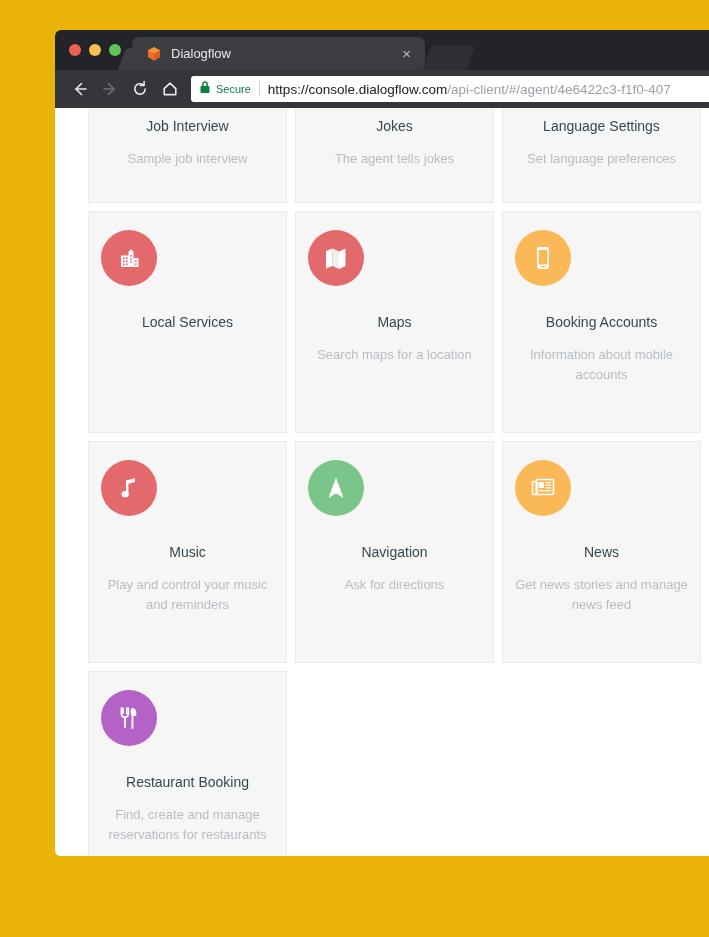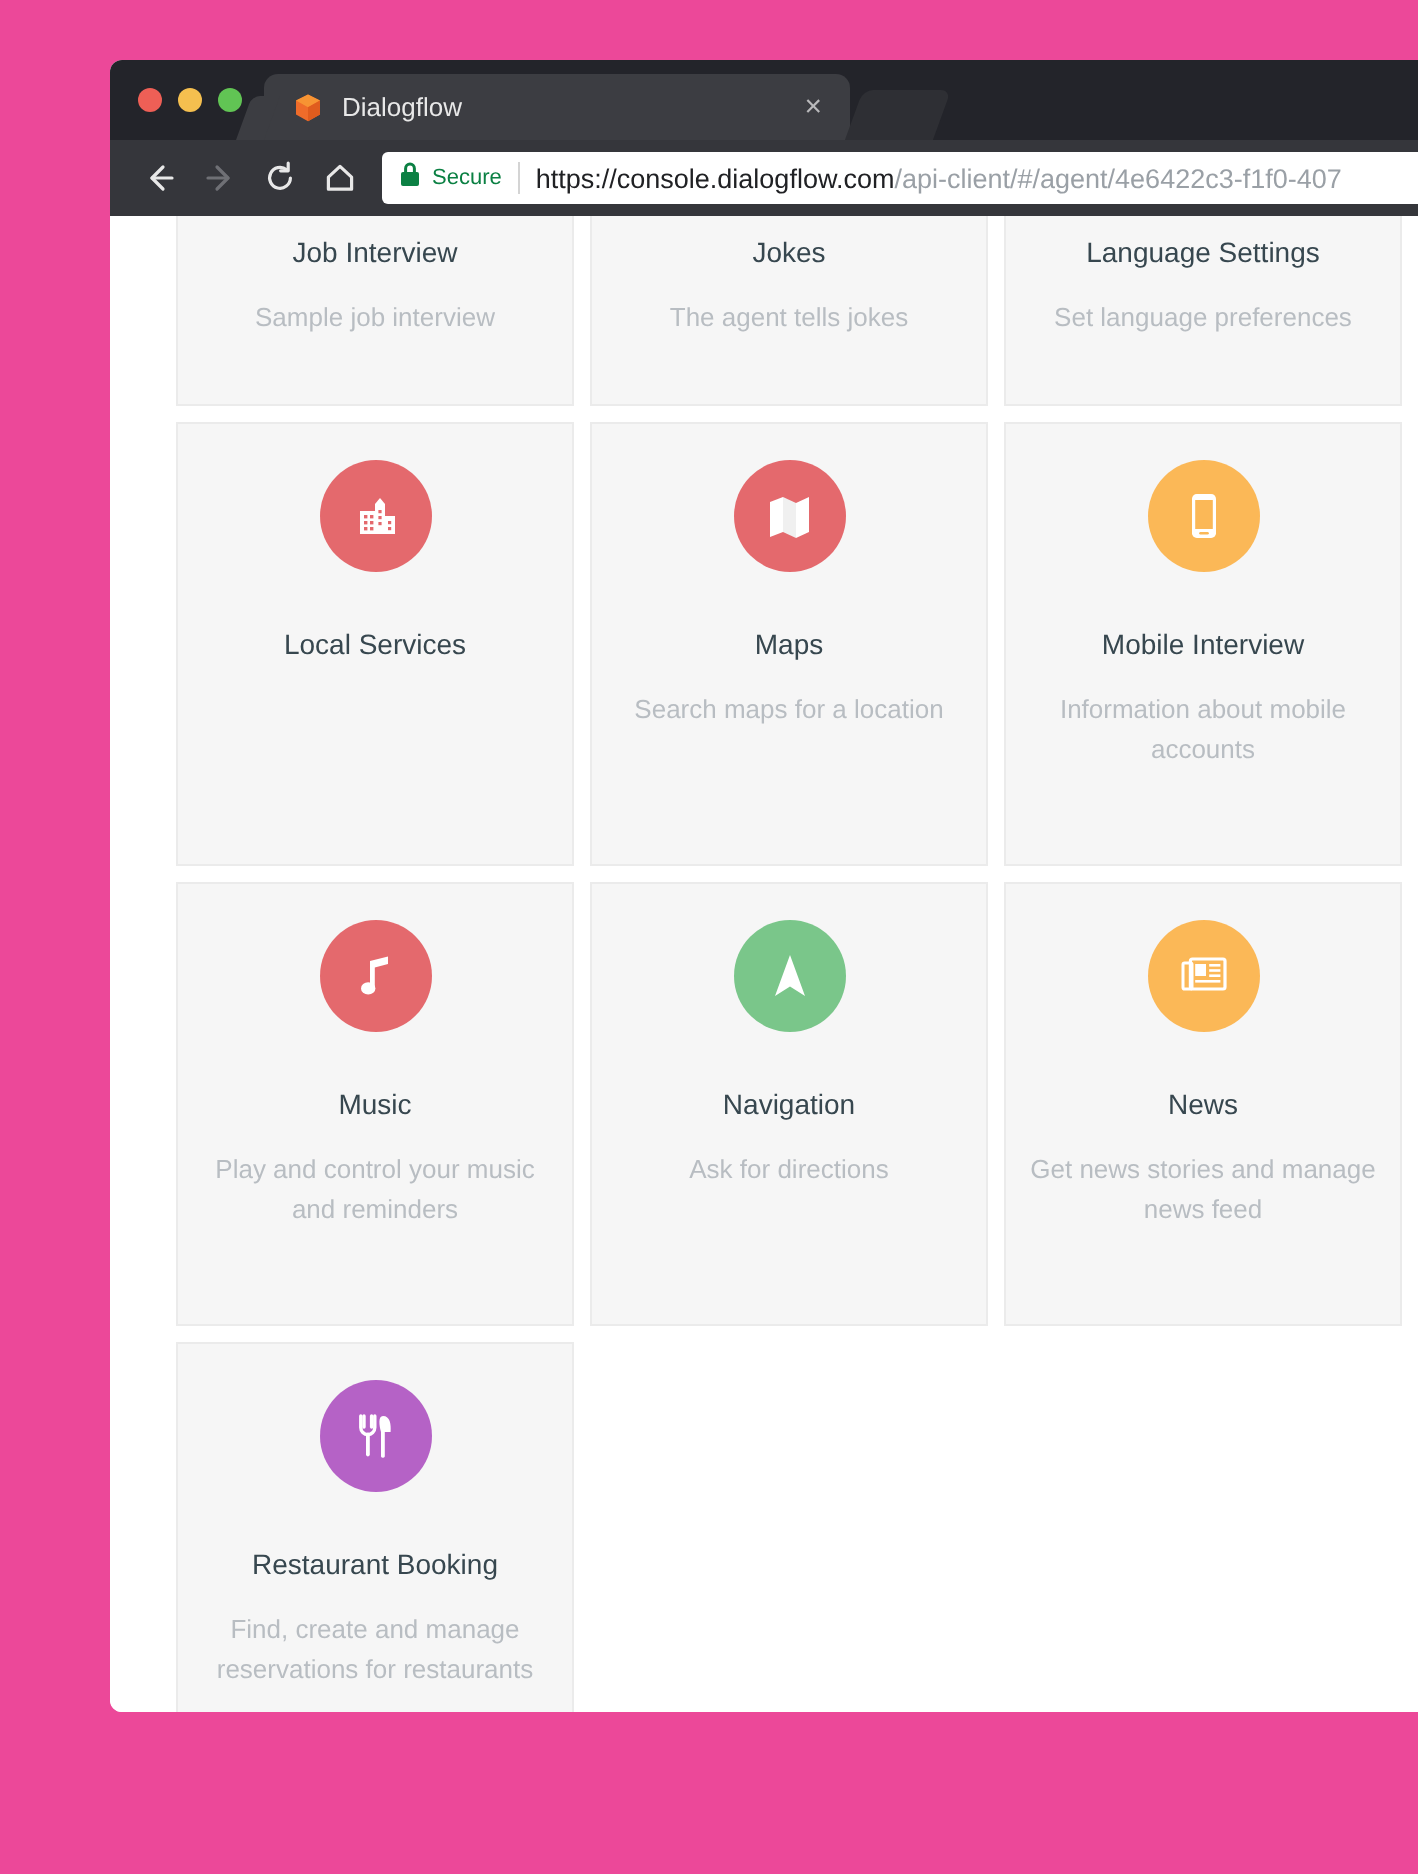--- a/index.html
+++ b/index.html
@@ -9,21 +9,21 @@
     width: 709px;
     height: 937px;
     overflow: hidden;
     font-family: "Liberation Sans", sans-serif;
   }
 
   #root {
     position: relative;
     width: 709px;
     height: 937px;
-    background: #ec4899;
+    background: #eab308;
   }
 
   
   .browser-window {
     position: absolute;
     left: 55px;
     top: 30px;
     width: 700px;
     height: 826px;
     border-radius: 6px 0 0 6px;
@@ -170,21 +170,20 @@
     width: 613px;
   }
   .card {
     background: #f6f6f6;
     border: 1px solid #ebebeb;
     box-sizing: border-box;
     padding: 18px 12px 14px;
     text-align: center;
     display: flex;
     flex-direction: column;
-    align-items: center;
   }
   .card.tall { height: 222px; }
   .card.partial-top {
     height: 95px;
     padding-top: 10px;
     border-top: none;
     justify-content: flex-start;
   }
   .card.partial-bottom { height: 200px; }
 
@@ -338,21 +337,21 @@
           </div>
 
           <div class="card tall">
             <div class="card-icon" style="background:#fbb857">
               <svg width="28" height="28" viewBox="0 0 28 28">
                 <rect x="8" y="3" width="12" height="22" rx="2.4" fill="#ffffff"></rect>
                 <rect x="9.6" y="6" width="8.8" height="14.5" fill="#fbb857"></rect>
                 <rect x="11.6" y="22" width="4.8" height="1.2" rx="0.6" fill="#fbb857"></rect>
               </svg>
             </div>
-            <div class="card-title">Mobile Interview</div>
+            <div class="card-title">Booking Accounts</div>
             <div class="card-desc">Information about mobile accounts</div>
           </div>
 
           <div class="card tall">
             <div class="card-icon" style="background:#e4696d">
               <svg width="28" height="28" viewBox="0 0 28 28">
                 <path d="M11 20 L11 6.5 L20 4.2 L20 8 L13.4 9.8 L13.4 20 Z" fill="#ffffff"></path>
                 <ellipse cx="10.1" cy="20.2" rx="3.6" ry="3.1" fill="#ffffff"></ellipse>
               </svg>
             </div>

